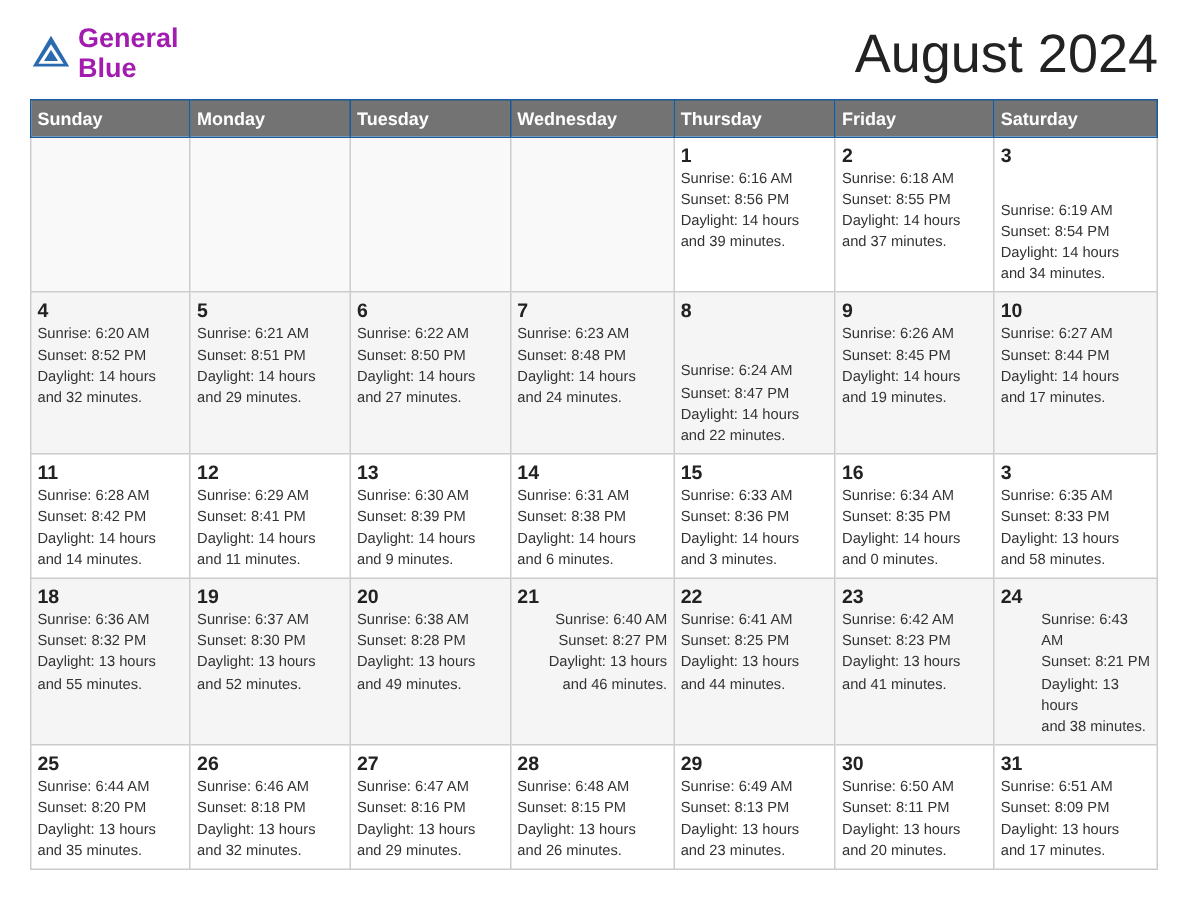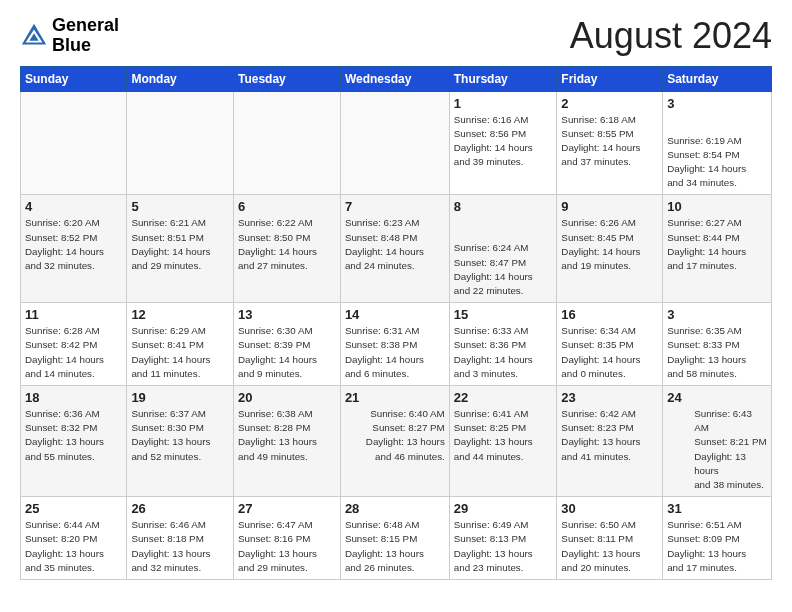--- a/index.html
+++ b/index.html
@@ -25,21 +25,21 @@
       align-items: center;
       gap: 4px;
     }
     .logo-text {
       font-size: 18px;
       font-weight: bold;
       color: #333;
       line-height: 1.1;
     }
     .logo-text span {
-      color: #000000;
+      color: #a21caf;
     }
     .logo-icon {
       width: 28px;
       height: 28px;
     }
     .title-block {
       text-align: right;
     }
     .main-title {
       font-size: 36px;
@@ -50,21 +50,21 @@
     .subtitle {
       font-size: 16px;
       color: #444;
     }
     table {
       width: 100%;
       border-collapse: collapse;
       font-size: 10.5px;
     }
     thead tr th {
-      background-color: #1d4ed8;
+      background-color: #737373;
       color: #fff;
       padding: 5px 4px;
       text-align: left;
       font-size: 12px;
       font-weight: bold;
       border: 1px solid #1a5a9a;
     }
     tbody tr td {
       border: 1px solid #ccc;
       vertical-align: top;

